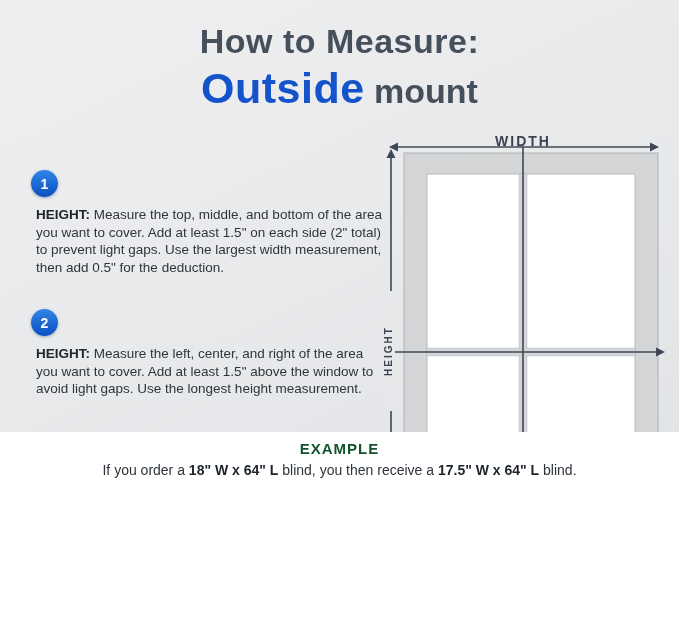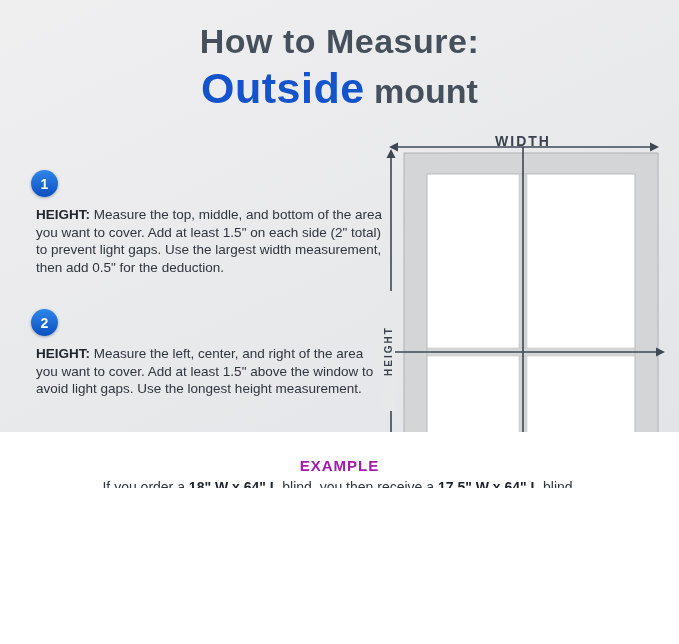--- a/index.html
+++ b/index.html
@@ -39,21 +39,21 @@
   .height-label{
     position:absolute;left:329px;top:345px;width:120px;height:12px;line-height:12px;
     text-align:center;font-size:10px;font-weight:700;letter-spacing:2px;color:#3b4350;
     transform:rotate(-90deg);background:#e7e8ea;
   }
   
   .example{
     position:absolute;left:0;right:0;bottom:0;height:56px;
     background:#ffffff;text-align:center;box-sizing:border-box;padding-top:8px;
   }
-  .example-heading{font-size:15px;font-weight:800;color:#a21caf;letter-spacing:1px;margin-top:17px;}
+  .example-heading{font-size:15px;font-weight:800;color:#14532d;letter-spacing:1px;}
   .example-text{font-size:14px;color:#2e353d;margin-top:5px;}
   .example-text b{font-weight:700;color:#1d232a;}
 </style>
 </head>
 <body>
 
 <div class="canvas">
 
   <header class="title">
     <div class="title-line1">How to Measure:</div>

